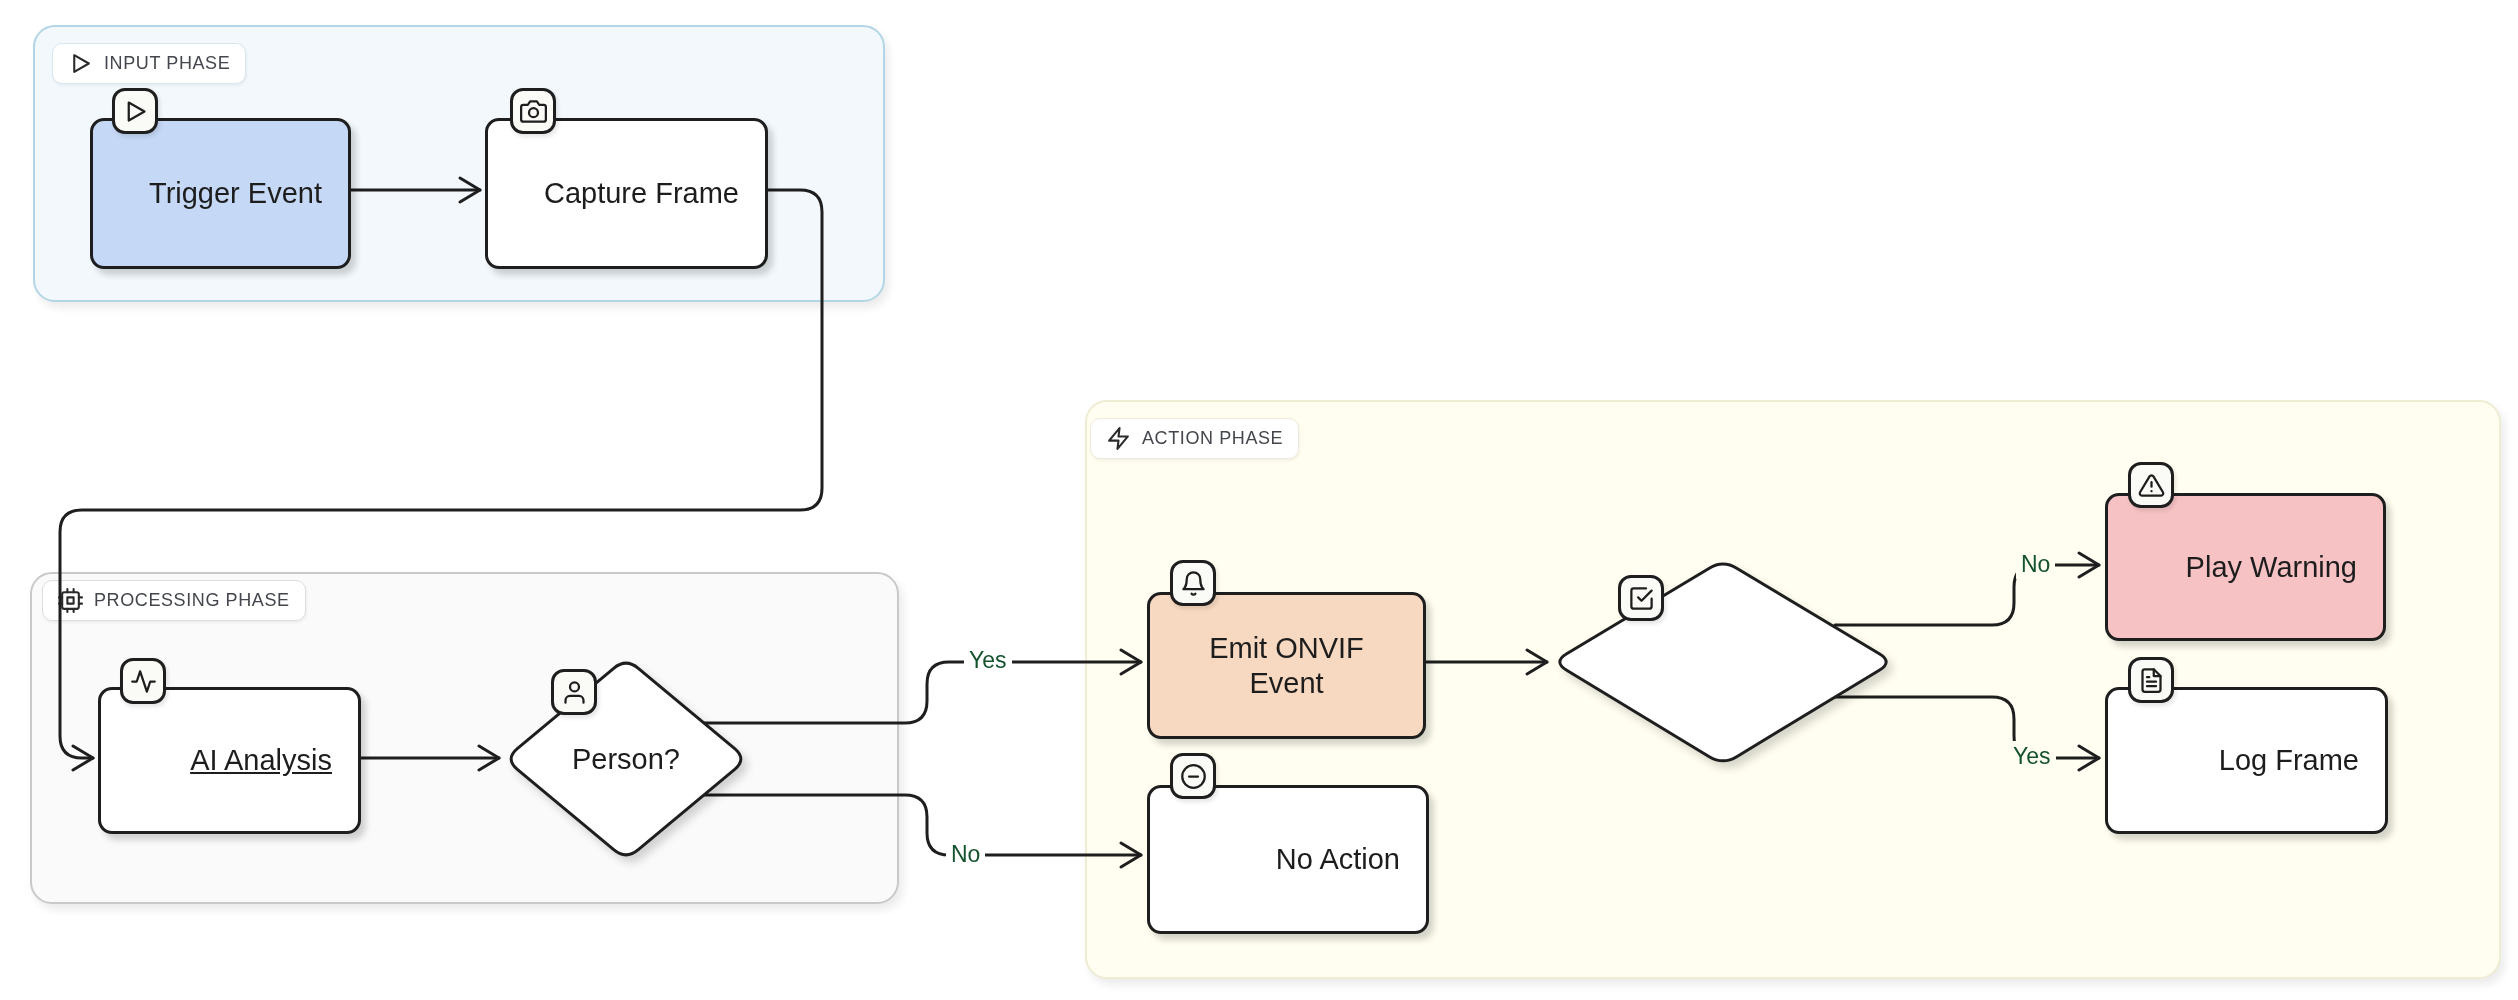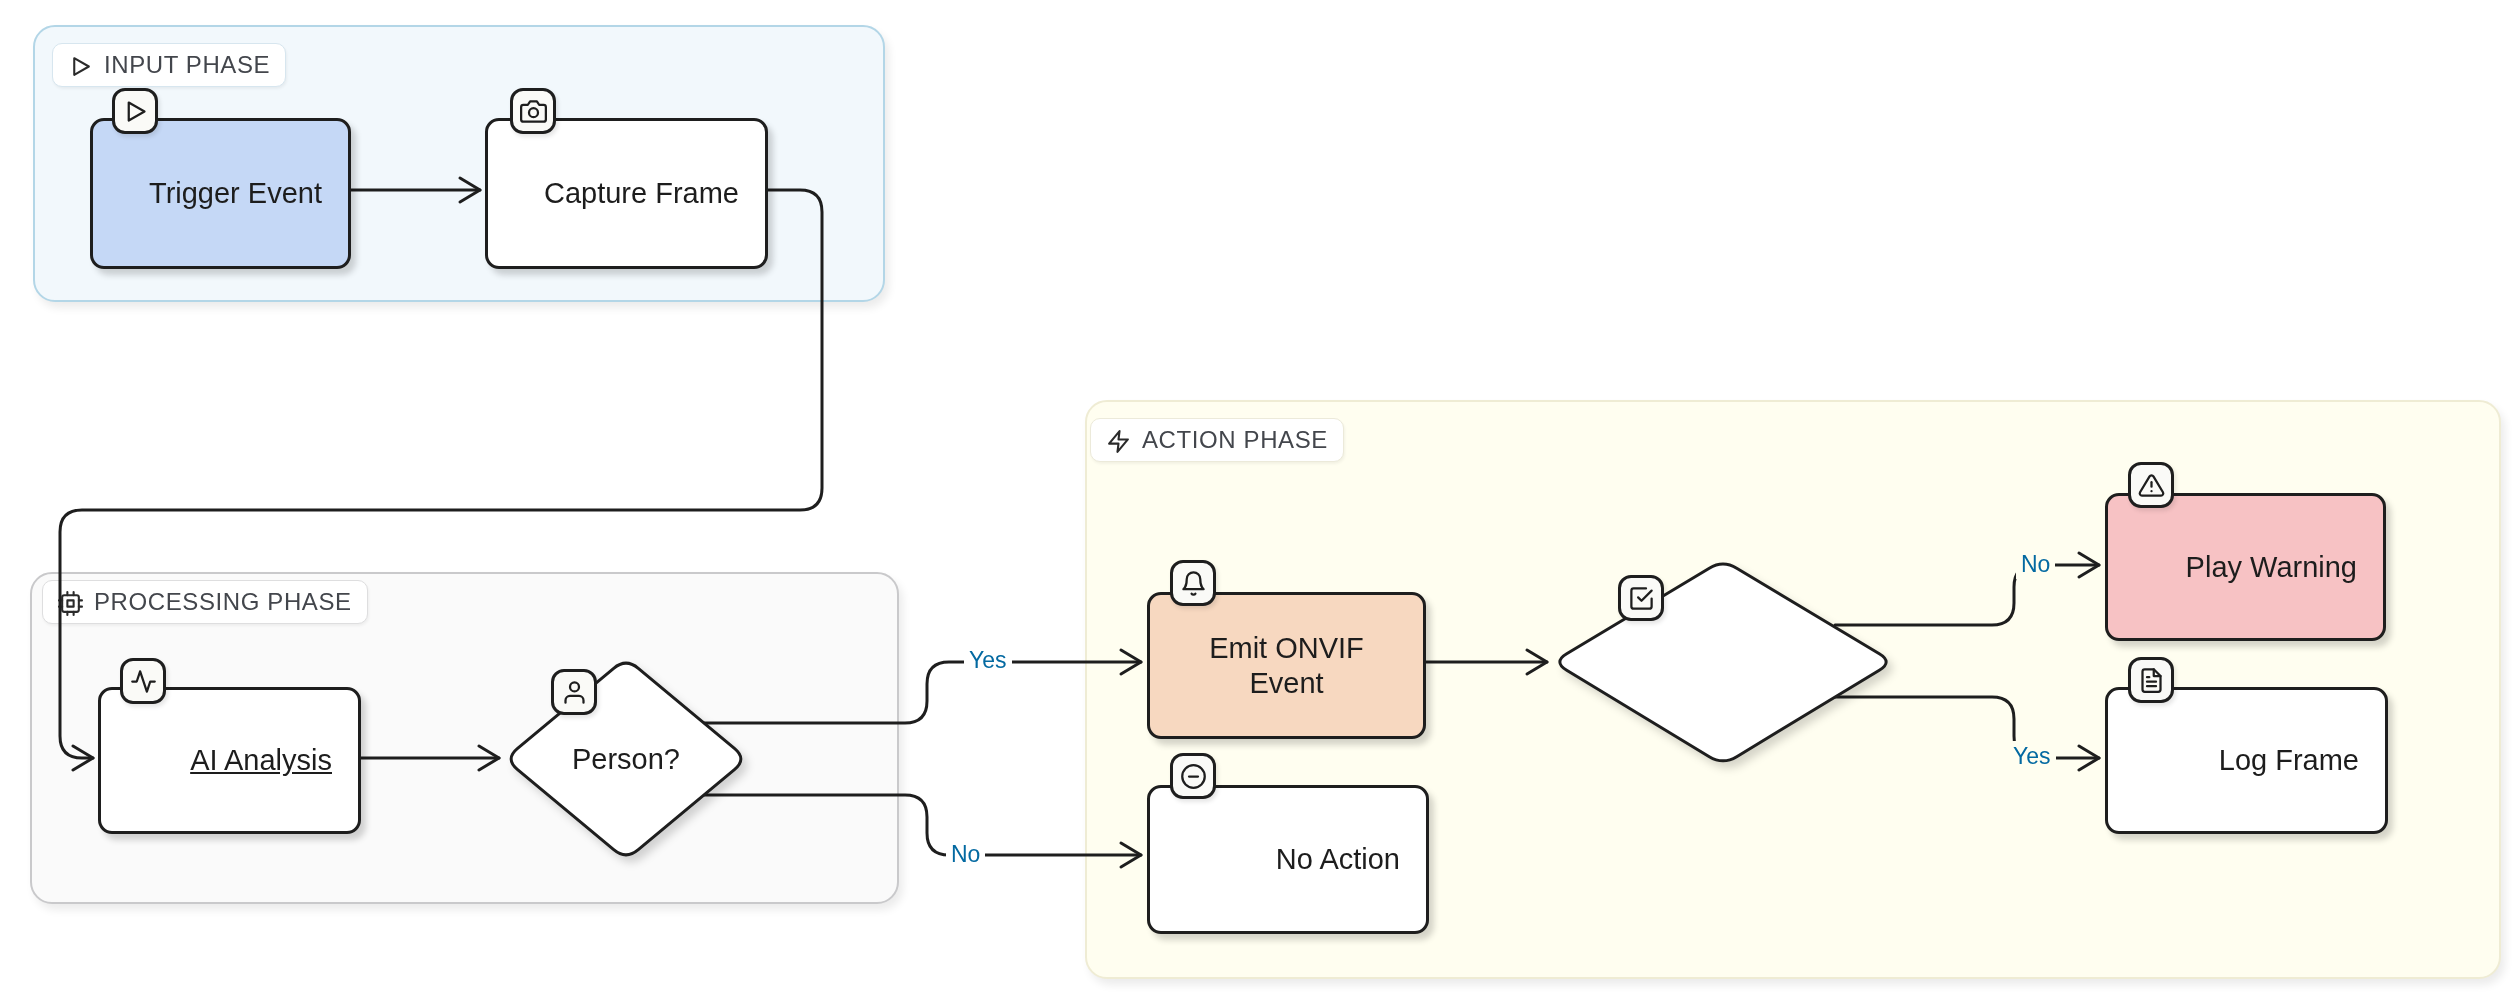--- a/index.html
+++ b/index.html
@@ -4,22 +4,22 @@
 <style>
   html,body{margin:0;padding:0;}
   body{width:2518px;height:1000px;overflow:hidden;background:#ffffff;
        font-family:"Liberation Sans", sans-serif;}
   .canvas{position:relative;width:2518px;height:1000px;background:#ffffff;}
 
   
   .phase{position:absolute;border-radius:22px;z-index:1;border:2px solid transparent;
          box-shadow:4px 6px 8px rgba(0,0,0,0.08);}
   
-  .chip{position:absolute;display:inline-flex;align-items:flex-end;gap:11px;background:#ffffff;
-        border-radius:10px;padding:7px 15px;font-size:24px;letter-spacing:0.6px;color:#43464c;
+  .chip{position:absolute;display:inline-flex;align-items:center;gap:11px;background:#ffffff;
+        border-radius:10px;padding:7px 15px;font-size:18px;letter-spacing:0.6px;color:#43464c;
         z-index:2;box-shadow:1px 2px 3px rgba(0,0,0,0.05);white-space:nowrap;}
   .chip svg{width:25px;height:25px;flex:0 0 auto;}
   .chip-input{border:1.5px solid #d7e6ef;}
   .chip-processing{border:1.5px solid #dededf;}
   .chip-action{border:1.5px solid #eceada;}
 
   
   svg.edges{position:absolute;left:0;top:0;z-index:3;}
   .edge{fill:none;stroke:#1e1e1e;stroke-width:3;stroke-linecap:round;}
   .diamond{stroke:#1e1e1e;stroke-width:3;stroke-linejoin:round;
@@ -36,21 +36,21 @@
   .dlabel{position:absolute;display:flex;align-items:center;justify-content:center;
           font-size:29px;color:#1d1d1d;z-index:4;}
 
   
   .badge{position:absolute;width:46px;height:46px;border:3px solid #1e1e1e;border-radius:13px;
          background:#fafaf7;display:flex;align-items:center;justify-content:center;z-index:5;
          box-sizing:border-box;box-shadow:2px 3px 4px rgba(0,0,0,0.10);}
   .badge svg{width:27px;height:27px;}
 
   
-  .elabel{position:absolute;font-size:23px;line-height:30px;color:#0369a1;z-index:5;
+  .elabel{position:absolute;font-size:23px;line-height:30px;color:#14532d;z-index:5;
           padding:0 5px;white-space:nowrap;}
   .elabel.on-white{background:#ffffff;}
   .elabel.on-cream{background:#fffef0;}
 </style>
 </head>
 <body>
 
 <div class="canvas">
 
   <div class="phase" style="left: 33px; top: 25px; width: 848px; height: 273px; background: rgb(242, 248, 252); border-color: rgb(179, 214, 231);"></div>

